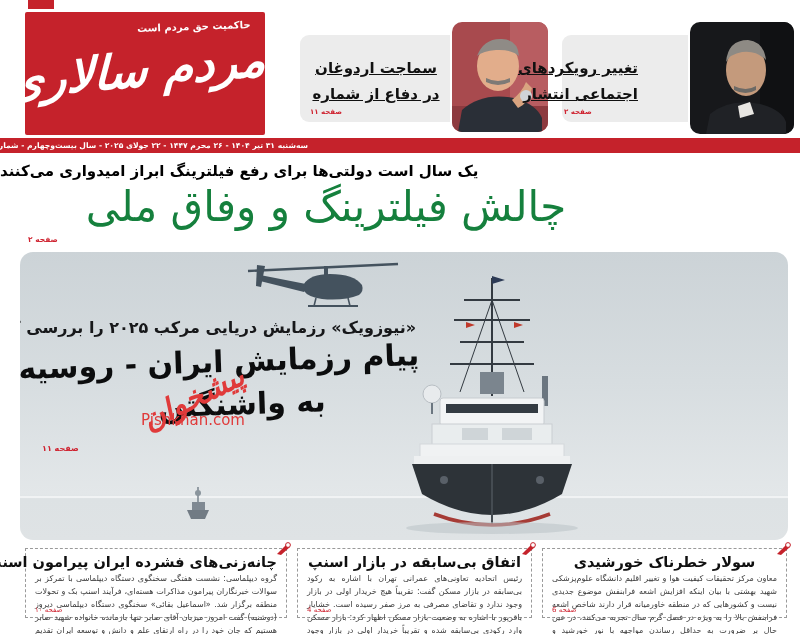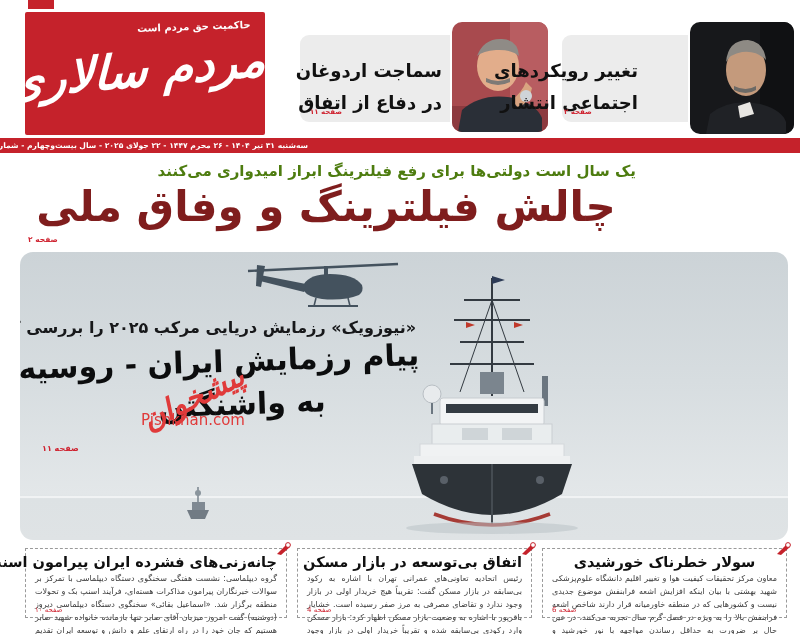--- a/index.html
+++ b/index.html
@@ -27,40 +27,40 @@
     position:absolute; top:30px; left:0; right:0; text-align:center;
     font-size:47px; font-weight:900; font-style:italic;
     transform:skewX(-6deg) rotate(-5deg); letter-spacing:-2px; white-space:nowrap;
   }
   
   .teaser-box { top:35px; height:87px; background:#ececec; border-radius:9px; }
   #teaser-1 { left:300px; width:250px; }
   #teaser-2 { left:562px; width:188px; }
   .teaser-title {
     position:absolute; top:20px; right:108px; left:10px; text-align:center;
-    font-size:18px; font-weight:bold; color:#111; line-height:1.75; white-space:nowrap;
+    font-size:15px; font-weight:bold; color:#111; line-height:1.75; white-space:nowrap;text-decoration:underline;
   }
   .teaser-page { position:absolute; left:10px; bottom:6px; font-size:7px; font-weight:bold; }
   .portrait { position:absolute; top:-13px; border-radius:10px; overflow:hidden; box-shadow:0 0 0 2px #fff; }
   #portrait-erdogan { left:152px; width:96px; height:110px; }
   #portrait-velayati { left:128px; width:104px; height:112px; }
 
   
   #date-strip { left:0; top:138px; width:800px; height:15px; background:#c5222b; }
   #date-text {
     position:absolute; left:8px; top:1px; width:300px; height:13px;
     color:#fff; font-size:7.6px; font-weight:bold; text-align:right;
     white-space:nowrap; line-height:13px;
   }
 
   
-  #lead-kicker { left:0; top:162px; width:636px; text-align:right;
-    font-size:15px; font-weight:bold; color:#4d7c0f; }
+  #lead-kicker { left:0; top:162px; width:636px; text-align:left;
+    font-size:15px; font-weight:bold; color:#000000; }
   #lead-headline { left:0; top:182px; width:652px; text-align:center;
-    font-size:42px; font-weight:700; color:#7f1d1d; letter-spacing:-1px; }
+    font-size:42px; font-weight:400; color:#15803d; letter-spacing:-1px; }
   #lead-page { left:28px; top:235px; font-size:7.5px; font-weight:bold; }
 
   
   #main-photo {
     left:20px; top:252px; width:768px; height:288px; border-radius:13px; overflow:hidden;
     background:linear-gradient(180deg,#ccd3d7 0%,#d7dde0 45%,#e3e7e9 84%,#dde2e4 86%,#dfe3e5 100%);
   }
   #horizon { position:absolute; left:0; top:244px; width:100%; height:2px;
     background:rgba(255,255,255,.55); }
   #photo-kicker {
@@ -108,21 +108,21 @@
   <div class="abs" id="corner-tab"></div>
 
   <div class="abs" id="logo-box">
     <div id="logo-tagline" class="rtl">حاکمیت حق مردم است</div>
     <div id="logo-title" class="rtl">مردم سالاری</div>
   </div>
 
   <div class="abs teaser-box" id="teaser-1">
     <div class="teaser-title rtl">
       <span>سماجت اردوغان</span><br>
-      <span>در دفاع از اتفاق</span>
+      <span>در دفاع از شماره</span>
     </div>
     <div class="teaser-page red-txt rtl">صفحه ۱۱</div>
     <div class="portrait" id="portrait-erdogan">
       <svg width="96" height="110" viewBox="0 0 96 110">
         <rect width="96" height="110" fill="#a84a4e"></rect>
         <rect x="58" width="38" height="110" fill="#b85d61"></rect>
         <rect y="84" width="96" height="26" fill="#8d3a3f"></rect>
         <ellipse cx="46" cy="44" rx="21" ry="25" fill="#e2ad8b"></ellipse>
         <path d="M25 34 Q32 16 50 17 Q66 18 67 34 Q58 26 44 27 Q31 28 25 34 Z" fill="#9b9astroke" fill-opacity="0"></path>
         <path d="M25 34 Q32 16 50 17 Q66 18 67 34 Q58 27 44 28 Q31 29 25 34 Z" fill="#8f8b86"></path>
@@ -237,21 +237,21 @@
     <div class="story-title rtl">چانه‌زنی‌های فشرده ایران پیرامون اسنپ‌بک</div>
     <div class="story-body rtl">گروه دیپلماسی: نشست هفتگی سخنگوی دستگاه دیپلماسی با تمرکز بر سوالات خبرنگاران پیرامون مذاکرات هسته‌ای، فرآیند اسنپ بک و تحولات منطقه برگزار شد. «اسماعیل بقائی» سخنگوی دستگاه دیپلماسی دیروز (دوشنبه) گفت امروز میزبان آقای صابر تنها بازمانده خانواده شهید صابر هستیم که جان خود را در راه ارتقای علم و دانش و توسعه ایران تقدیم کردند.</div>
     <div class="story-page red-txt rtl">صفحه ۱۰</div>
   </div>
 
   <div class="story-box" id="story-2">
     <svg class="pen-icon" viewBox="0 0 16 14">
       <path d="M2 12 L12 2 L15 5 L6 13 Z" fill="#c5222b"></path>
         <circle cx="13" cy="3" r="2.4" fill="#fff" stroke="#c5222b"></circle>
     </svg>
-    <div class="story-title rtl">اتفاق بی‌توسعه در بازار مسکن</div>
+    <div class="story-title rtl">اتفاق بی‌سابقه در بازار اسنپ</div>
     <div class="story-body rtl">رئیس اتحادیه تعاونی‌های عمرانی تهران با اشاره به رکود بی‌سابقه در بازار مسکن گفت: تقریباً هیچ خریدار اولی در بازار وجود ندارد و تقاضای مصرفی به مرز صفر رسیده است. خشایار باقرپور با اشاره به وضعیت بازار مسکن اظهار کرد: بازار مسکن وارد رکودی بی‌سابقه شده و تقریباً خریدار اولی در بازار وجود ندارد. به طور کامل تمامی کارشناسان و دست‌اندرکاران حوزه مسکن اذعان دارند که...</div>
     <div class="story-page red-txt rtl">صفحه 4</div>
   </div>
 
   <div class="story-box" id="story-3">
     <svg class="pen-icon" viewBox="0 0 16 14">
       <path d="M2 12 L12 2 L15 5 L6 13 Z" fill="#c5222b"></path>
         <circle cx="13" cy="3" r="2.4" fill="#fff" stroke="#c5222b"></circle>
     </svg>
     <div class="story-title rtl">سولار خطرناک خورشیدی</div>

